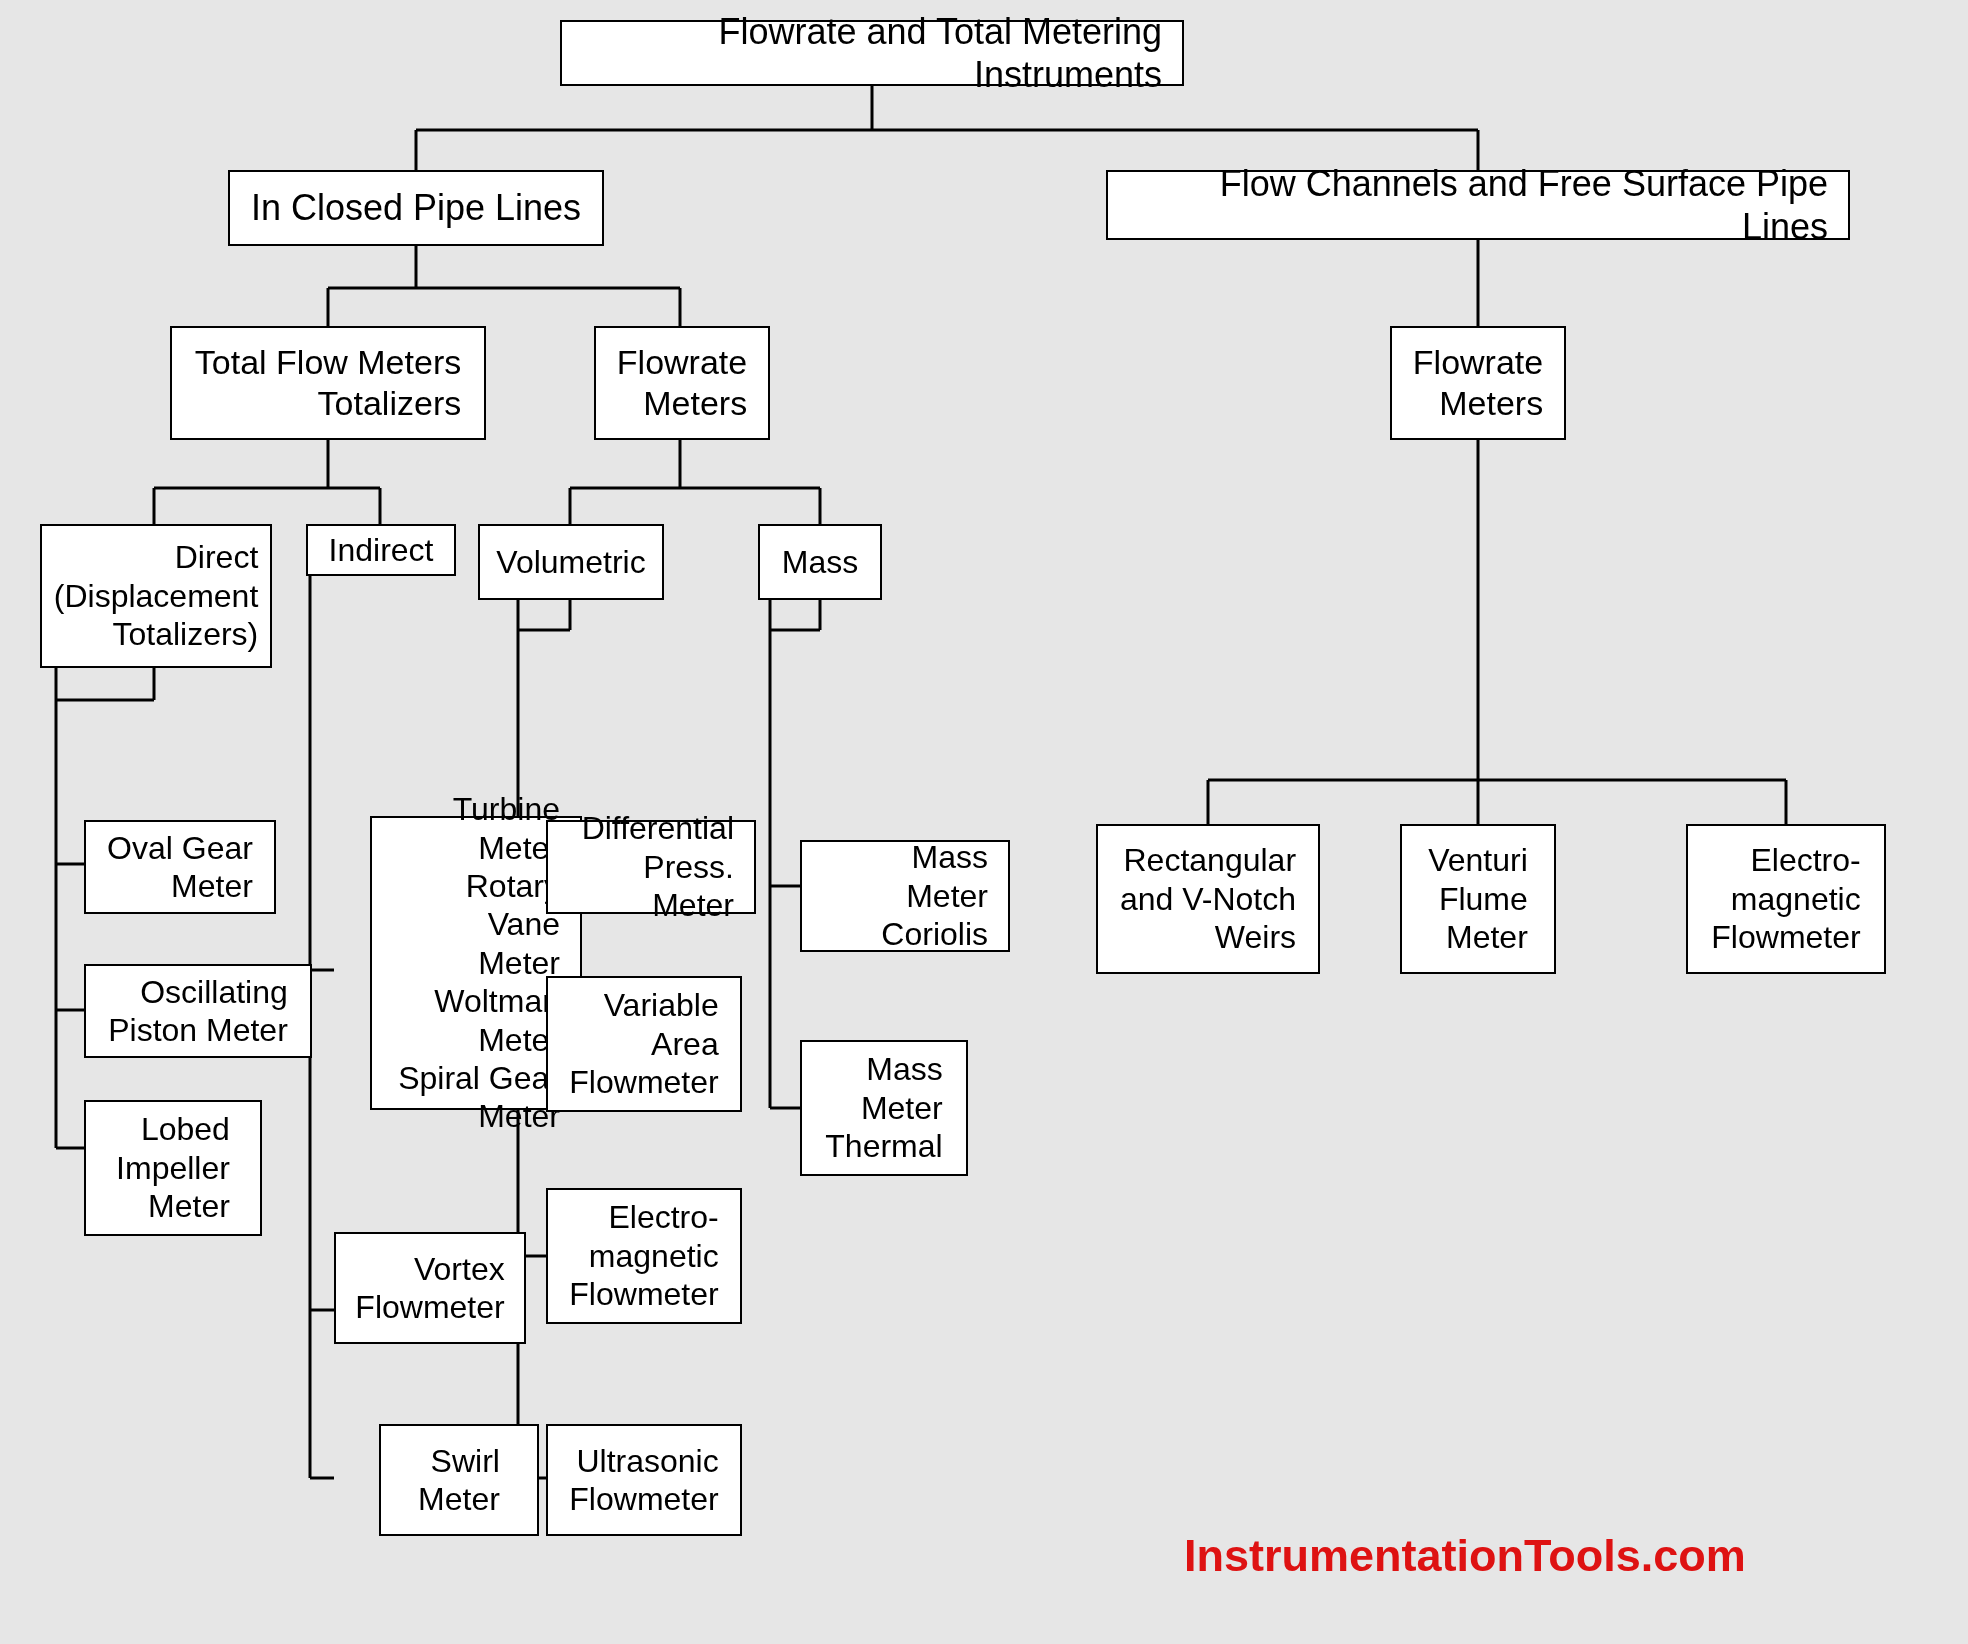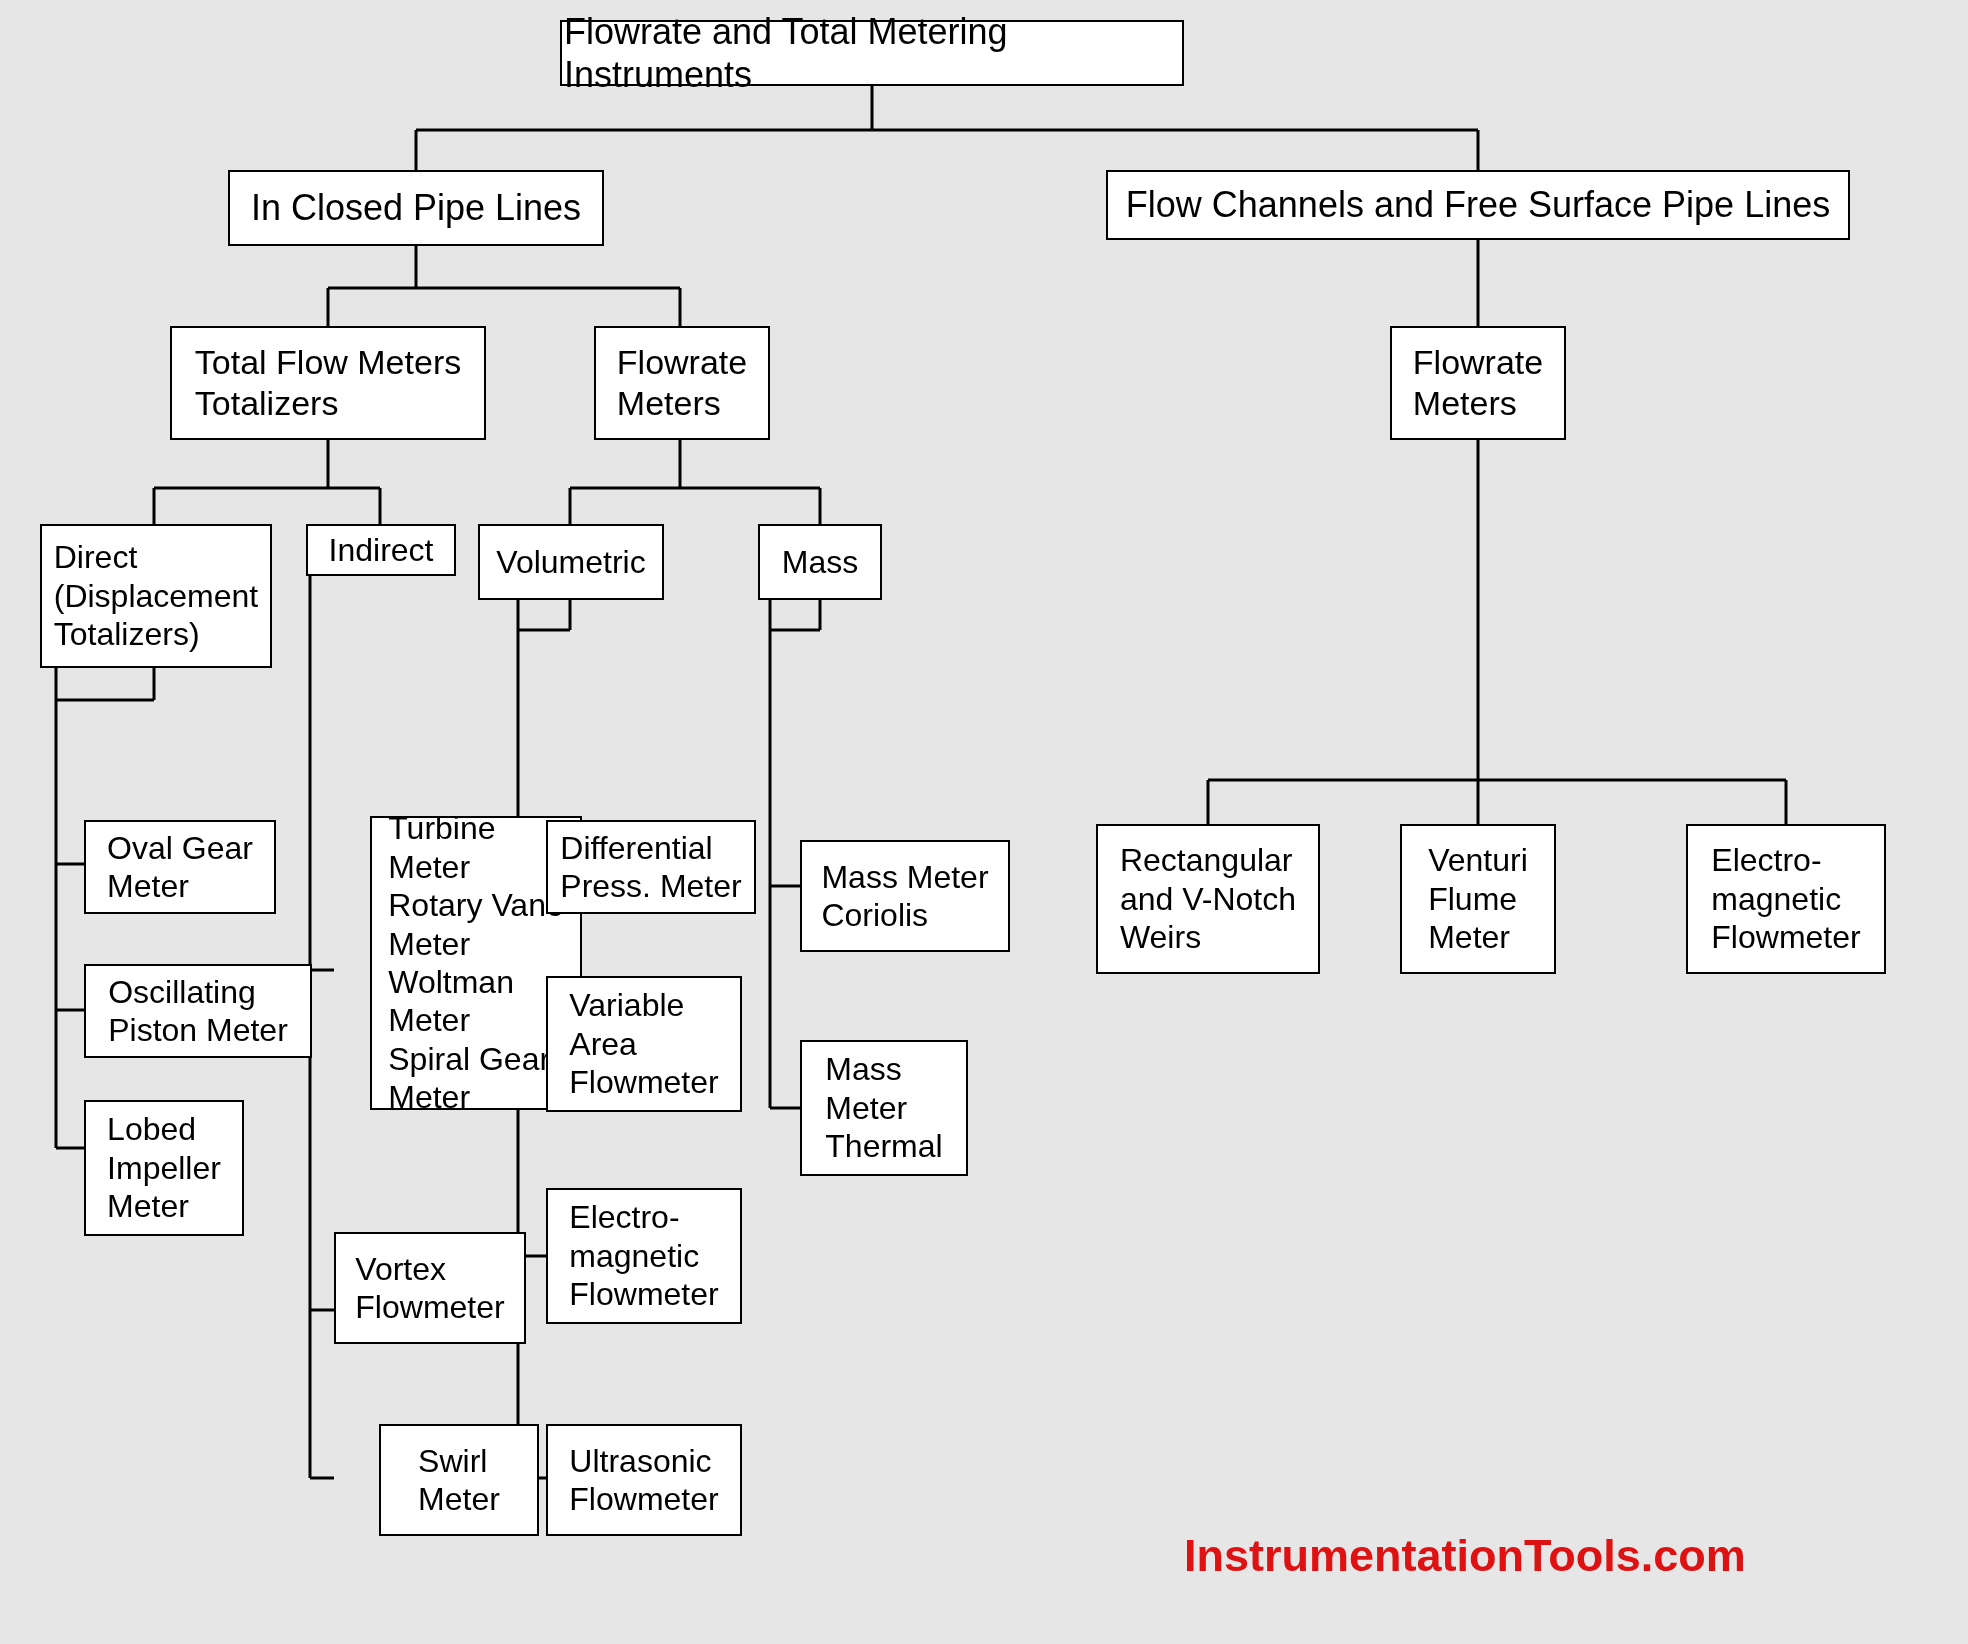--- a/index.html
+++ b/index.html
@@ -1,17 +1,17 @@
 <!DOCTYPE html>
 <html><head>
 <meta charset="utf-8">
 <style>
 html,body{margin:0;padding:0;}
 body{background:#e6e6e6;font-family:Arial,Helvetica,sans-serif;width:1968px;height:1644px;position:relative;overflow:hidden;}
-.box{position:absolute;background:#fff;border:2px solid #000;display:flex;align-items:center;justify-content:center;text-align:left;line-height:1.2;box-sizing:border-box;padding:6px 2px;}
+.box{position:absolute;background:#fff;border:2px solid #000;display:flex;align-items:center;justify-content:center;text-align:right;line-height:1.2;box-sizing:border-box;padding:6px 20px;}
 .b36{font-size:36px;}
 .b34{font-size:34px;}
 .b32{font-size:32px;}
 .wm{position:absolute;color:#de1212;font-family:Arial,Helvetica,sans-serif;font-weight:700;font-size:45px;}
 svg{position:absolute;left:0;top:0;}
 </style>
 </head>
 <body>
 
 <svg width="1968" height="1644">
@@ -101,21 +101,21 @@
     <span>Volumetric</span>
   </div>
 <div class="box b32" style="left:758px;top:524px;width:124px;height:76px;">
     <span>Mass</span>
   </div>
 
 <div class="box b32" style="left:84px;top:820px;width:192px;height:94px;white-space:pre-line;"><span>Oval Gear
 Meter</span></div>
 <div class="box b32" style="left:84px;top:964px;width:228px;height:94px;white-space:pre-line;"><span>Oscillating
 Piston  Meter</span></div>
-<div class="box b32" style="left:84px;top:1100px;width:160px;height:136px;white-space:pre-line;"><span>Lobed
+<div class="box b32" style="left:84px;top:1100px;width:178px;height:136px;white-space:pre-line;"><span>Lobed
 Impeller
 Meter</span></div>
 
 <div class="box b32" style="left:334px;top:816px;width:212px;height:294px;white-space:pre-line;margin-left:36px;"><span>Turbine
 Meter
 Rotary Vane
 Meter
 Woltman
 Meter
 Spiral Gear

